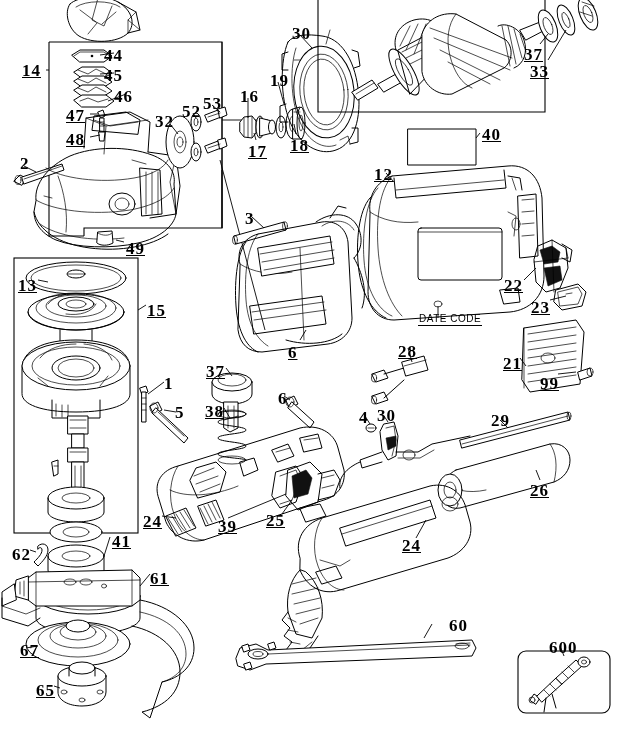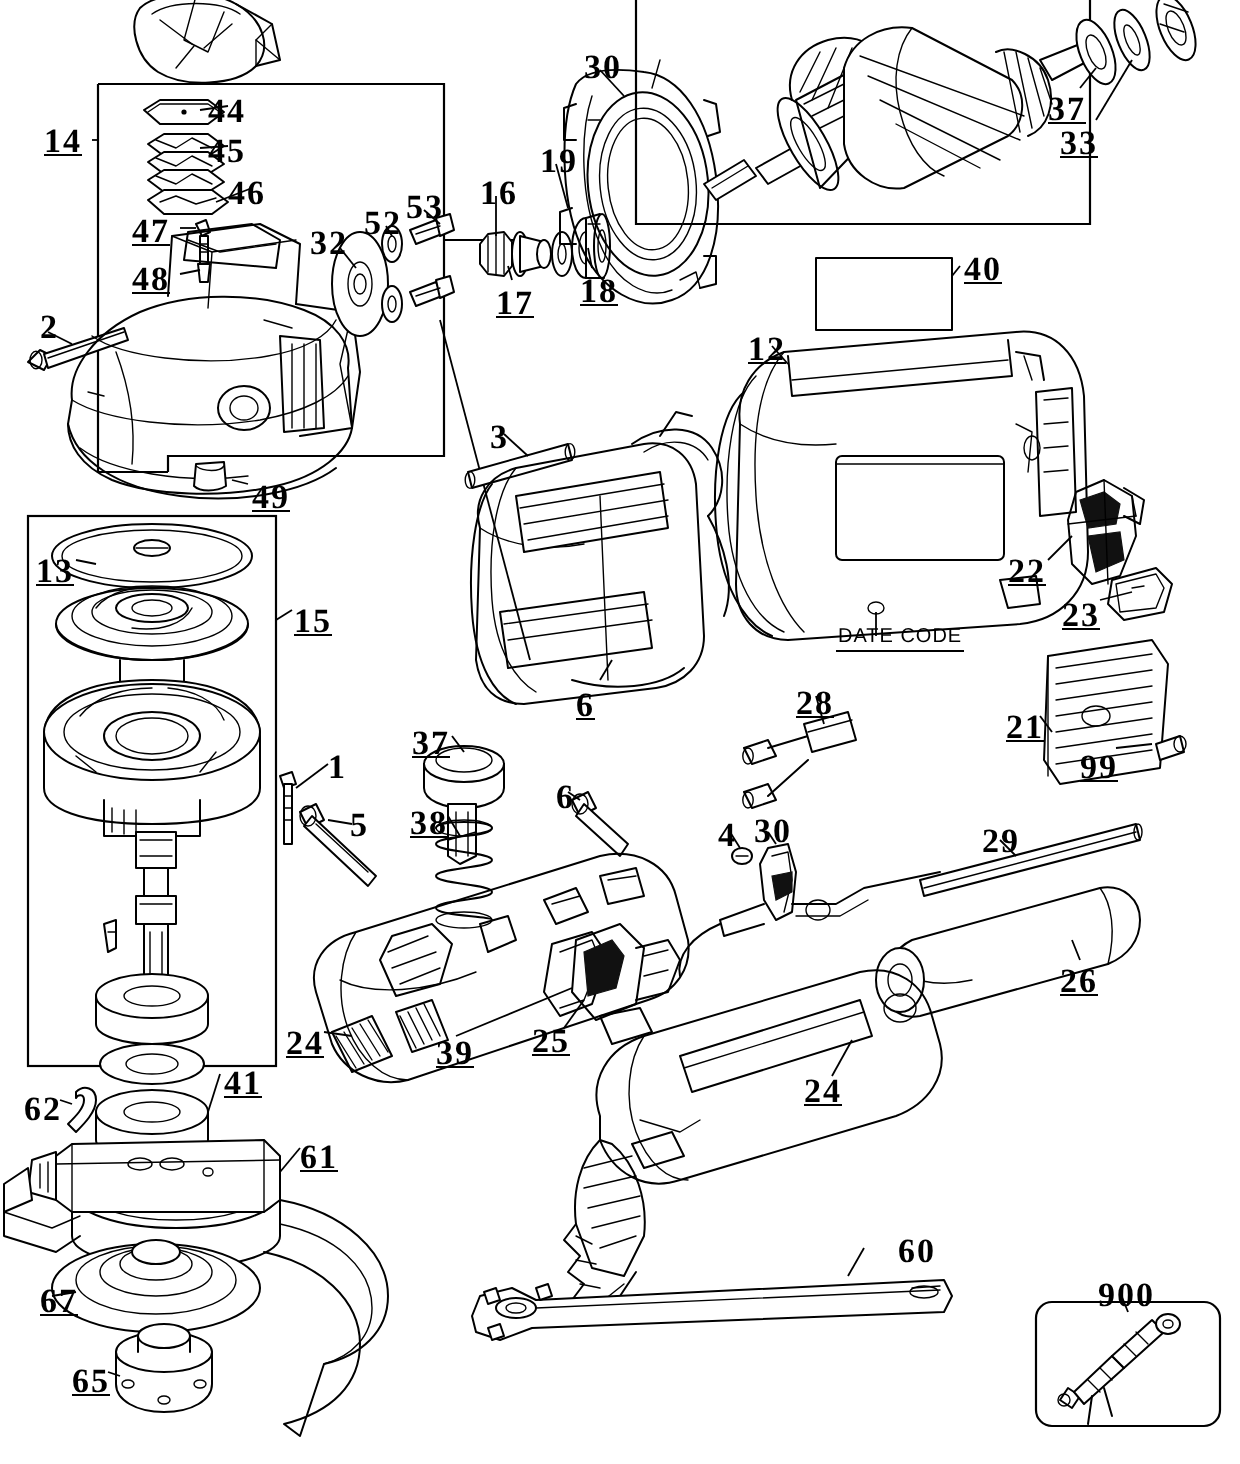--- a/index.html
+++ b/index.html
@@ -671,19 +671,19 @@
       <div class="lbl u" style="left: 143px; top: 513px;">24</div>
       <div class="lbl u" style="left: 218px; top: 518px;">39</div>
       <div class="lbl u" style="left: 266px; top: 512px;">25</div>
       <div class="lbl u" style="left: 402px; top: 537px;">24</div>
       <div class="lbl u" style="left: 112px; top: 533px;">41</div>
       <div class="lbl" style="left: 12px; top: 546px;">62</div>
       <div class="lbl u" style="left: 150px; top: 570px;">61</div>
       <div class="lbl u" style="left: 20px; top: 642px;">67</div>
       <div class="lbl u" style="left: 36px; top: 682px;">65</div>
       <div class="lbl" style="left: 428px; top: 617px; margin-left: 21px;">60</div>
-      <div class="lbl" style="left: 549px; top: 639px;">900</div>
+      <div class="lbl" style="left: 549px; top: 639px;">600</div>
     </div>
 
   <div class="datecode" style="left:418px;top:313px;">DATE CODE</div>
 
 
 </div>
 
 </body></html>

